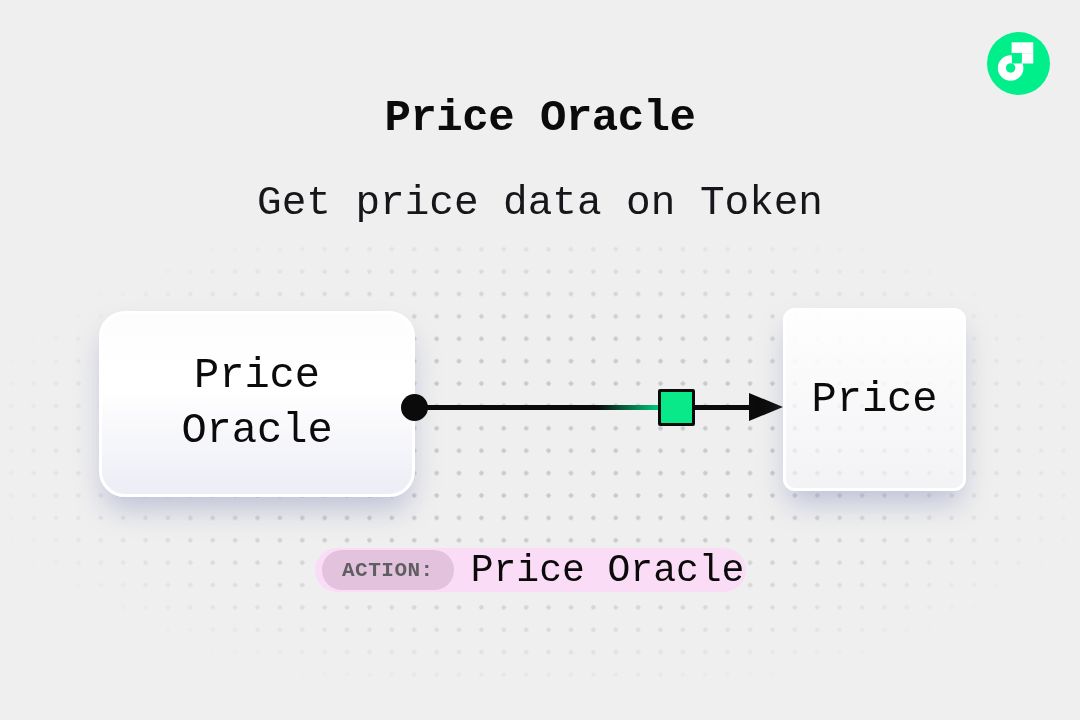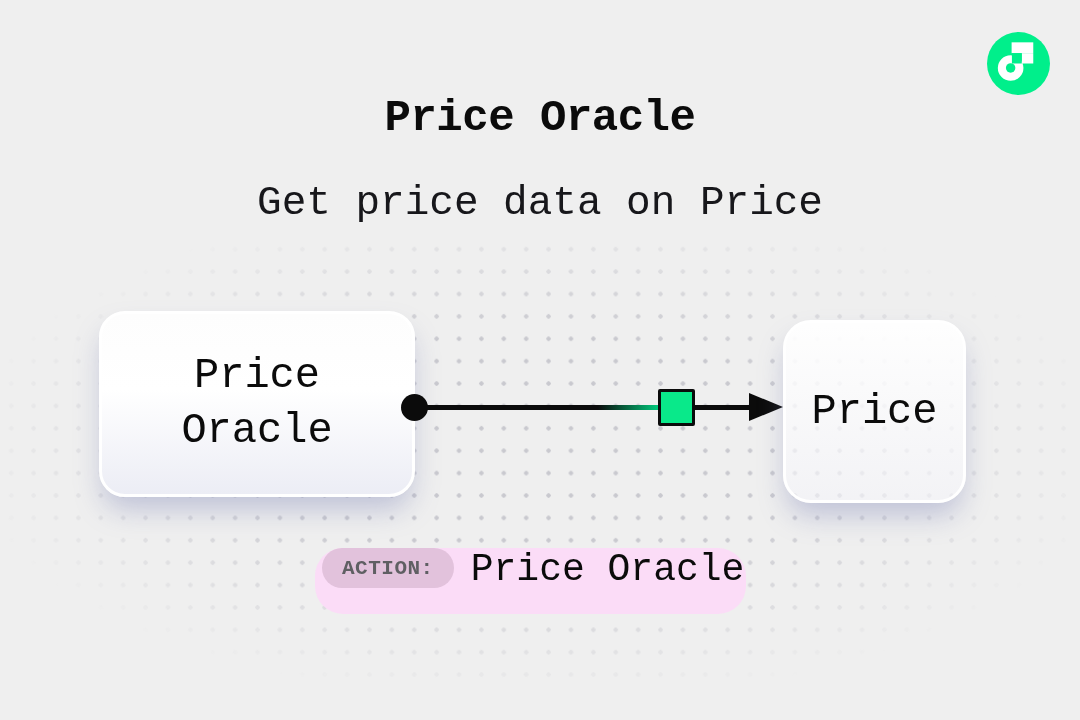--- a/index.html
+++ b/index.html
@@ -51,21 +51,21 @@
     box-shadow:0 16px 28px -4px var(--node-shadow);
     display:flex;align-items:center;justify-content:center;text-align:center;
     font-size:42px;box-sizing:border-box;
   }
   .node-source{
     left:99px;top:311px;width:316px;height:186px;border-radius:26px;
     background:linear-gradient(180deg,#FDFDFD 0%,#FFFFFF 42%,#ECEDF5 100%);
   }
   .node-source .node-label{max-width:205px;line-height:1.3;}
   .node-target{
-    left:783px;top:320px;width:183px;height:183px;border-radius:28px;
+    left:783px;top:308px;width:183px;height:183px;border-radius:12px;
     background:linear-gradient(180deg,rgba(255,255,255,0.95) 0%,rgba(246,246,251,0.55) 100%);
   }
 
   
   .connector-dot{
     position:absolute;left:401px;top:394px;width:27px;height:27px;
     border-radius:50%;background:var(--ink);
   }
   .connector-line{
     position:absolute;left:414px;top:405px;width:346px;height:5px;
@@ -82,23 +82,23 @@
   }
   .arrowhead{
     position:absolute;left:749px;top:393px;width:0;height:0;
     border-left:34px solid var(--ink);
     border-top:14px solid transparent;
     border-bottom:14px solid transparent;
   }
 
   
   .action-pill{
-    position:absolute;left:315px;top:548px;width:431px;height:66px;
+    position:absolute;left:315px;top:548px;width:431px;height:44px;
     border-radius:28px;background:var(--pill-pink);
-    display:flex;padding-left:7px;box-sizing:border-box;
+    display:flex;align-items:center;padding-left:7px;box-sizing:border-box;
   }
   .action-label{
     height:40px;border-radius:20px;background:var(--pill-label-bg);
     color:var(--pill-label-text);
     font-size:21px;font-weight:700;letter-spacing:0.5px;
     display:flex;align-items:center;padding:0 20px;
   }
   .action-value{margin-left:17px;font-size:38px;color:var(--ink);}
 </style>
 </head>
@@ -112,21 +112,21 @@
     <circle class="logo-bg" cx="32" cy="32" r="32"></circle>
     <circle class="logo-white" cx="24" cy="36.5" r="13"></circle>
     <rect class="logo-white" x="25" y="10.5" width="22" height="11"></rect>
     <rect class="logo-white" x="35.3" y="21.5" width="11.7" height="10.5"></rect>
     <circle class="logo-bg" cx="24" cy="36.5" r="4.8"></circle>
     <rect class="logo-bg" x="25.3" y="21.5" width="10" height="10.5"></rect>
   </svg>
 
   <h1 class="title">Price Oracle</h1>
 
-  <div class="subtitle">Get price data on Price</div>
+  <div class="subtitle">Get price data on Token</div>
 
   <div class="node node-source">
     <span class="node-label">Price Oracle</span>
   </div>
 
   <div class="connector-dot"></div>
   <div class="connector-line"></div>
   <div class="connector-green-segment"></div>
   <div class="connector-square"></div>
   <div class="arrowhead"></div>

